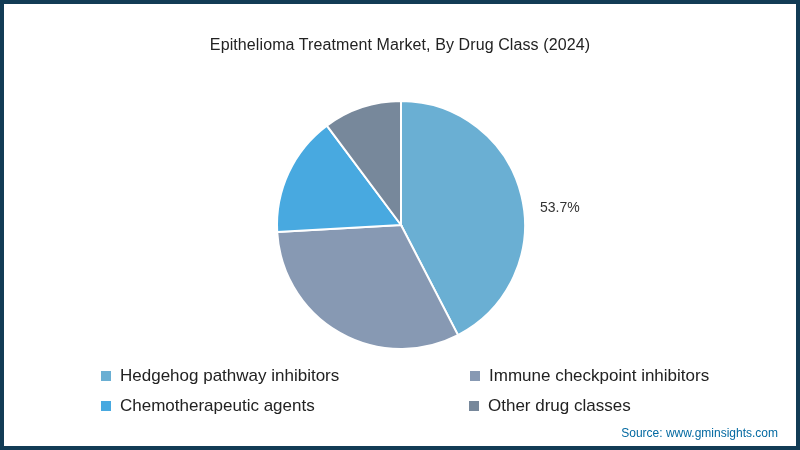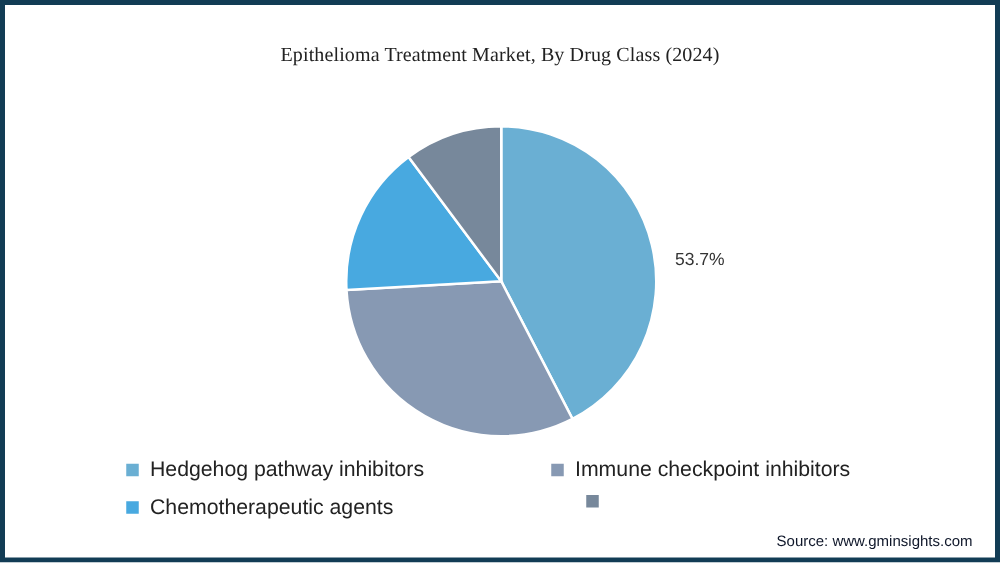--- a/index.html
+++ b/index.html
@@ -6,33 +6,33 @@
     body {
       width: 800px; height: 450px; position: relative; overflow: hidden;
       background: #ffffff; font-family: "Liberation Sans", sans-serif;
     }
     .frame {
       position: absolute; left: 0; top: 0; width: 800px; height: 450px;
       box-sizing: border-box; border: 4px solid #123c55; background: #fff;
     }
     .title {
       position: absolute; left: 0; top: 36px; width: 800px; text-align: center;
-      font-size: 16px; color: #222; letter-spacing: 0.1px; font-family: Liberation Serif, serif;
+      font-size: 16px; color: #222; letter-spacing: 0.1px;
     }
     svg.pie { position: absolute; left: 0; top: 0; }
     .pct {
       position: absolute; left: 540px; top: 199px; font-size: 14px; color: #333;
     }
     .legend-item {
       position: absolute; display: flex; align-items: center;
       font-size: 17px; color: #222;
     }
     .swatch { width: 10px; height: 10px; margin-right: 9px; display: inline-block; }
     .source {
-      position: absolute; right: 22px; top: 426px; font-size: 12px; color: #0f172a;
+      position: absolute; right: 22px; top: 426px; font-size: 12px; color: #0369a1;
     }
   </style>
 </head>
 <body>
 
 <div class="frame"></div>
 
 <div class="title">Epithelioma Treatment Market, By Drug Class (2024)</div>
 
 <svg class="pie" width="800" height="450">
@@ -43,25 +43,26 @@
       <path d="M401,225 L326.8597821008676,125.60569387601133 A124,124 0 0 1 400.99999999999994,101 Z" fill="#77889b" stroke="#ffffff" stroke-width="2"></path>
     </g>
 </svg>
 
 <div class="pct">53.7%</div>
 
 <div class="legend-item" style="left:101px; top:366px;">
   <span class="swatch" style="background:#6aafd3"></span>
   <span>Hedgehog pathway inhibitors</span>
 </div>
-<div class="legend-item" style="left:441px; top:366px;">
+<div class="legend-item" style="left:470px; top:366px;">
   <span class="swatch" style="background:#8799b3"></span>
   <span>Immune checkpoint inhibitors</span>
 </div>
 <div class="legend-item" style="left:101px; top:396px;align-items:center;">
   <span class="swatch" style="background:#48a9e0"></span>
   <span>Chemotherapeutic agents</span>
 </div>
 <div class="legend-item" style="left:469px; top:396px;">
   <span class="swatch" style="background:#77889b"></span>
+  <span>Other drug classes</span>
 </div>
 
 <div class="source">Source: www.gminsights.com</div>
 
 </body></html>

